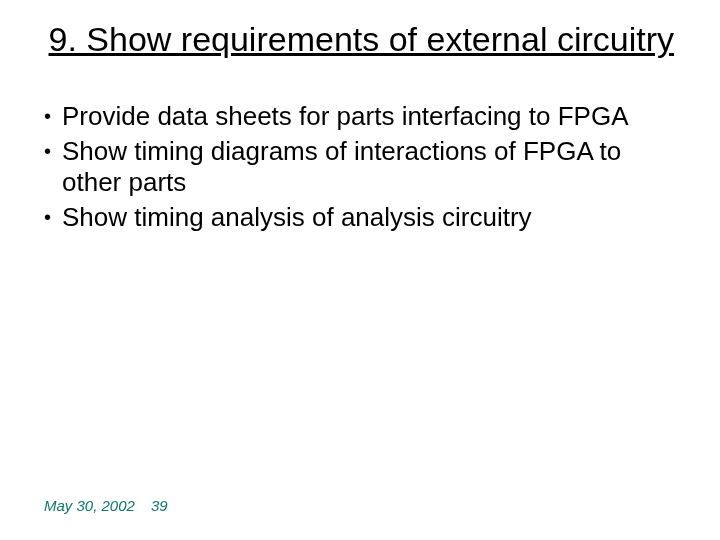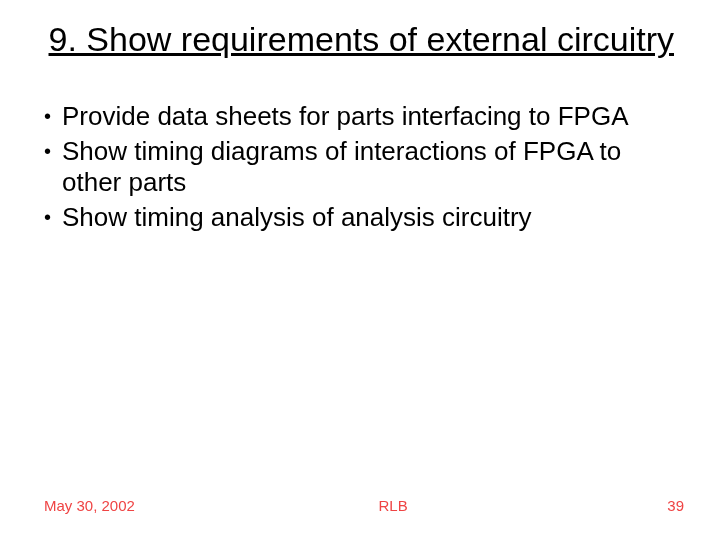--- a/index.html
+++ b/index.html
@@ -37,25 +37,26 @@
     line-height: 30px;
   }
   .bullets li .txt {
     flex: 1 1 auto;
   }
   .footer {
     position: absolute;
     left: 0;
     bottom: 26px;
     width: 100%;
-    padding: 0 36px 0 44px;
+    padding: 0 48px 0 44px;
     display: flex;
     align-items: baseline;
     font-size: 15px;
-    color: #ef4444;
+    color: #0f766e;
+    font-style: italic;
   }
   .footer .date { flex: 0 0 auto; }
   .footer .center { flex: 1 1 auto; text-align: center; }
   .footer .page { flex: 0 0 auto; text-align: right; margin-left: 16px; }
 </style>
 </head>
 <body>
 
 <div class="slide">
   <h1 class="title">9.  Show requirements of external circuitry</h1>
@@ -70,16 +71,15 @@
       <span class="txt">Show timing diagrams of interactions of FPGA to other parts</span>
     </li>
     <li>
       <span class="dot">•</span>
       <span class="txt">Show timing analysis of analysis circuitry</span>
     </li>
   </ul>
 
   <div class="footer">
     <span class="date">May 30, 2002</span>
-    <span class="center">RLB</span>
     <span class="page">39</span>
   </div>
 </div>
 
 </body></html>

